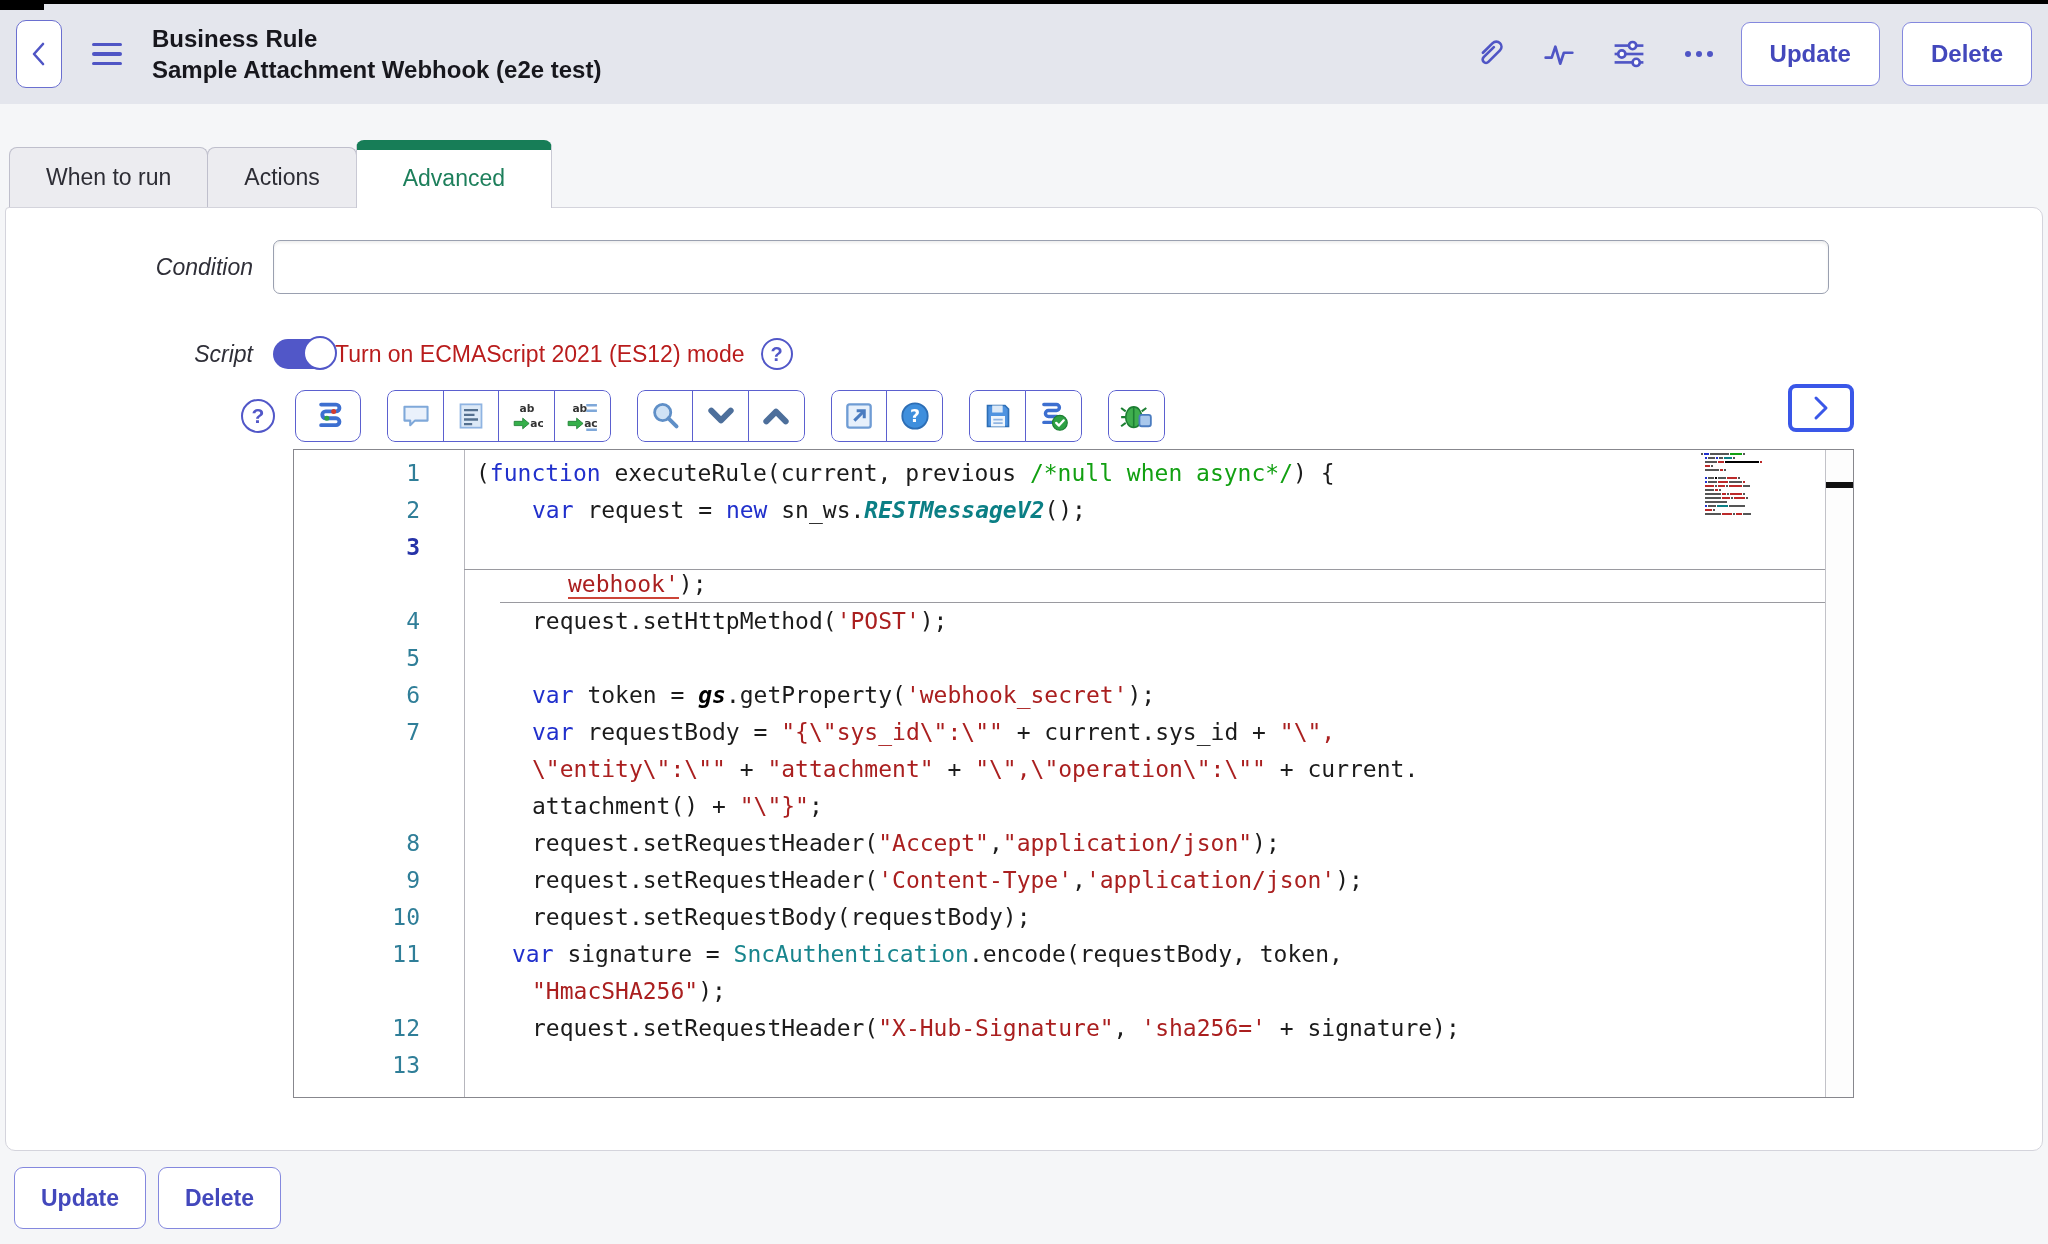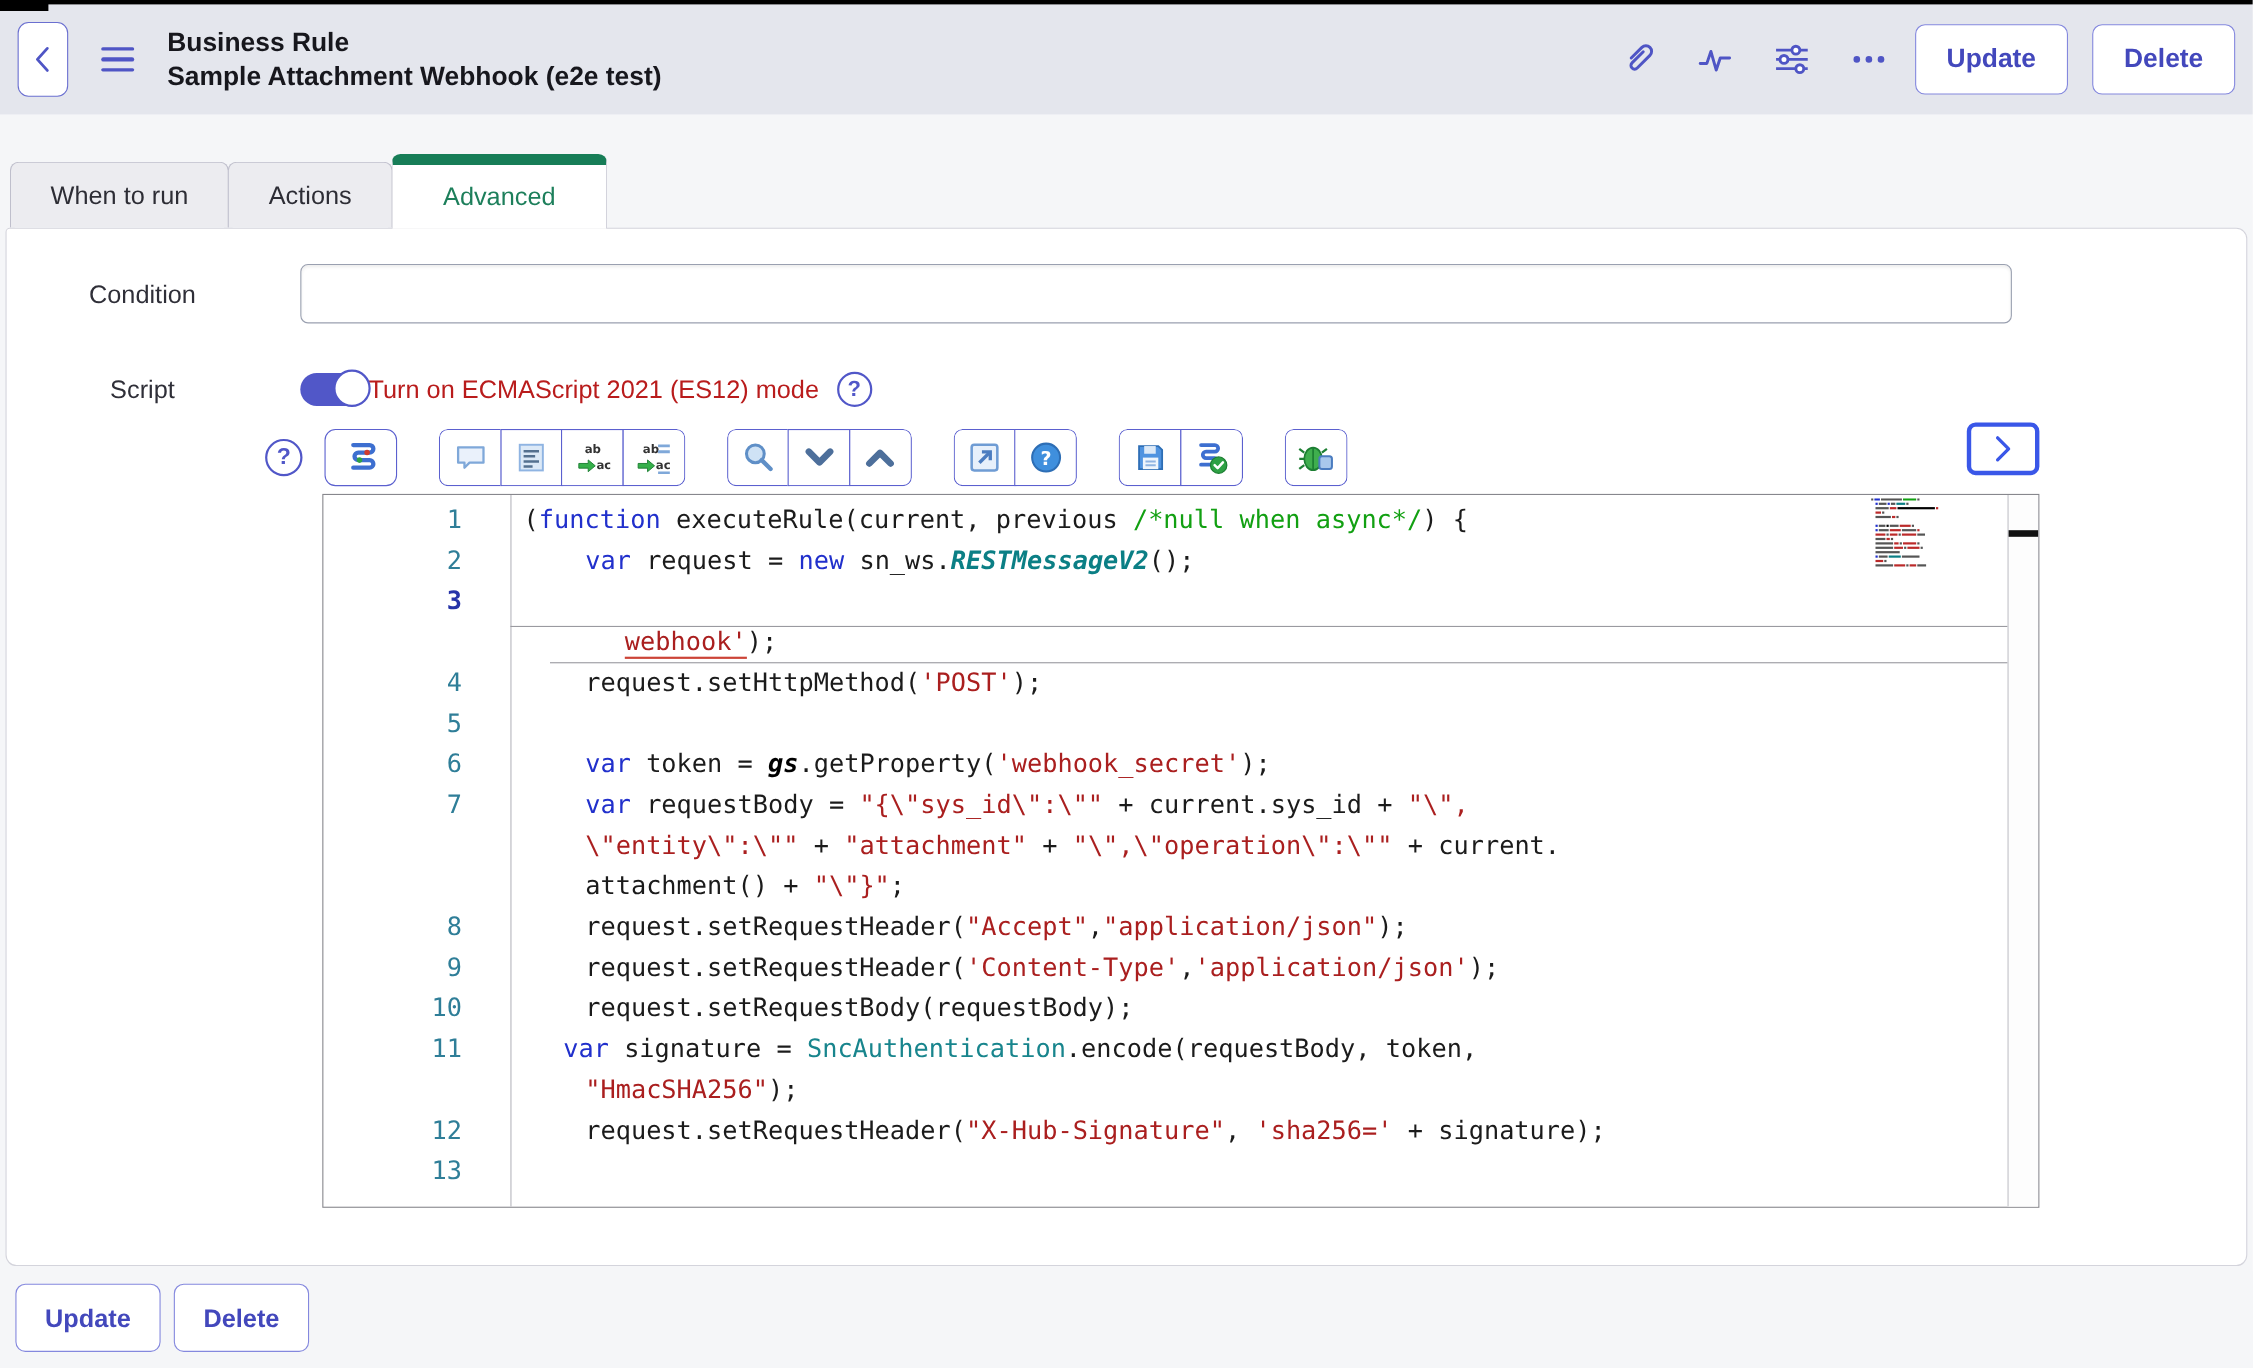--- a/index.html
+++ b/index.html
@@ -25,40 +25,40 @@
   
   .tabs { display:flex; align-items:flex-end; padding-left:9px; margin-top:36px; position:relative; z-index:3; }
   .tab { height:60px; line-height:58px; padding:0 36px; font-size:23px; color:#2d2d35; background:#ececf0;
          border:1px solid #bfbfcc; border-bottom:none; border-radius:8px 8px 0 0; margin-right:-1px; cursor:pointer; }
   .tab.active { height:68px; line-height:57px; padding:0 46px; background:#fff; color:#1d7f5b;
                 border:1px solid #c9c9d4; border-bottom:none; border-top:10px solid #177d57; margin-bottom:-1px; z-index:4; }
 
   
   .panel { margin:0 5px; background:#fff; border:1px solid #d4d4dc; border-radius:4px 10px 10px 10px; height:944px; position:relative; z-index:2; }
   .frow { display:flex; align-items:center; }
-  .flabel { width:267px; flex:none; text-align:center; padding-right:20px; font-size:23px; color:#2f2f38; }
+  .flabel { width:267px; flex:none; text-align:right; padding-right:20px; font-size:23px; color:#2f2f38;font-style:italic; }
   .cond-row { margin-top:32px; }
   .cond-input { width:1556px; height:54px; border:1px solid #9aa0b0; border-radius:7px; background:#fff;
                 box-shadow: inset 0 2px 3px rgba(0,0,0,0.07); font-size:22px; padding:0 14px; font-family:inherit; }
   .script-row { margin-top:40px; height:40px; }
   .toggle { width:62px; height:30px; border-radius:16px; background:#5157c8; position:relative; flex:none; cursor:pointer; }
   .toggle .knob { position:absolute; right:-2px; top:-3px; width:34px; height:34px; border-radius:50%; background:#fff;
                   border:2px solid #5157c8; }
   .toggle-label { margin-left:0; font-size:23px; color:#b91c1c; }
   .qhelp { margin-left:16px; width:32px; height:32px; border:2.5px solid #5157c8; border-radius:50%; color:#5157c8;
            font-size:20px; font-weight:bold; display:flex; align-items:center; justify-content:center; cursor:pointer; }
 
   
   .form-indent { margin-left:287px; }
   .toolbar { margin-top:16px; width:1561px; display:flex; align-items:center; position:relative; }
   .tb-help { width:34px; height:34px; border:2.5px solid #5157c8; border-radius:50%; color:#5157c8; font-size:21px;
              font-weight:bold; display:flex; align-items:center; justify-content:center; cursor:pointer; }
   .tb-single { margin-left:16px; width:66px; height:52px; border:1.5px solid #5b60cf; border-radius:10px; background:#fff;
                display:flex; align-items:center; justify-content:center; cursor:pointer; }
-  .tb-group { display:flex; margin-left:38px; border-radius:8px; overflow:hidden; }
+  .tb-group { display:flex; margin-left:26px; border-radius:8px; overflow:hidden; }
   .tb-btn { width:57px; height:52px; border:1.5px solid #5b60cf; background:#fff; display:flex; align-items:center;
             justify-content:center; margin-left:-1.5px; cursor:pointer; }
   .tb-group .tb-btn:first-child { margin-left:0; border-radius:8px 0 0 8px; }
   .tb-group .tb-btn:last-child { border-radius:0 8px 8px 0; }
   .tb-group .tb-btn:only-child { border-radius:8px; }
   .expand-btn { position:absolute; right:0; top:-6px; width:66px; height:48px; border:4px solid #3a57e8; border-radius:8px;
                 background:#fff; display:flex; align-items:center; justify-content:center; cursor:pointer; }
 
   
   .editor { margin-top:7px; width:1561px; height:649px; border:1.5px solid #87878d; background:#fff; position:relative;

